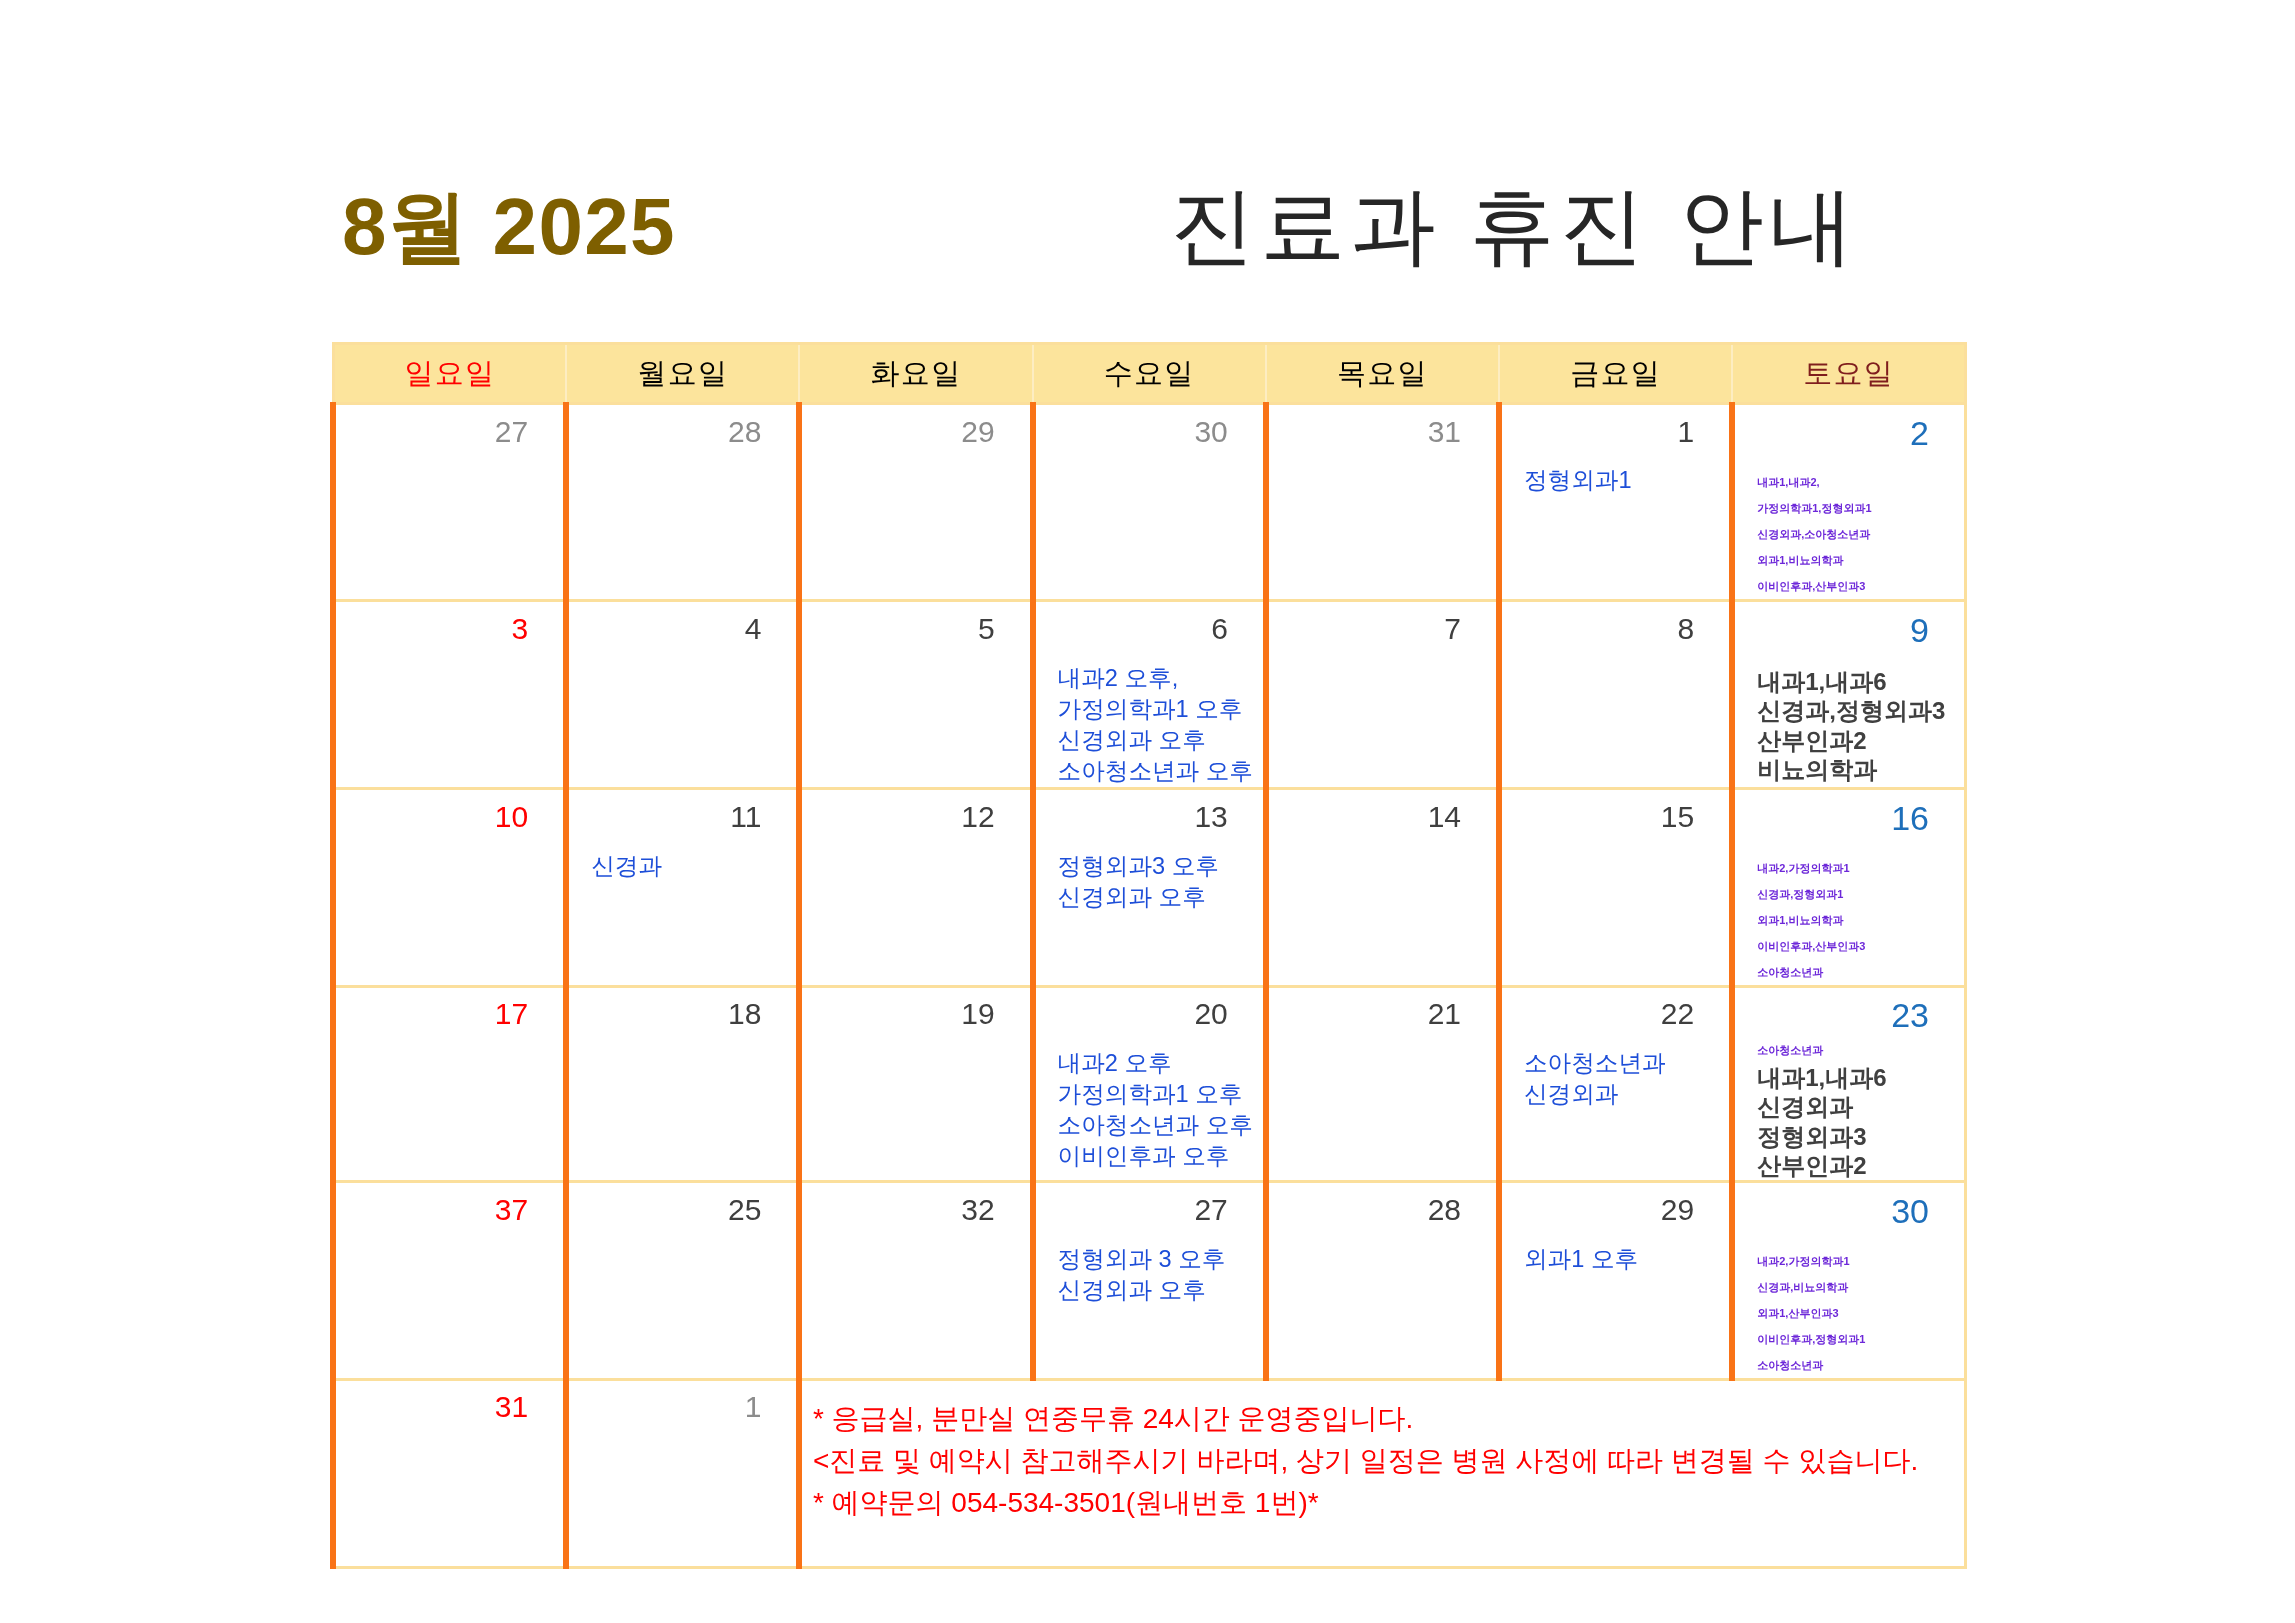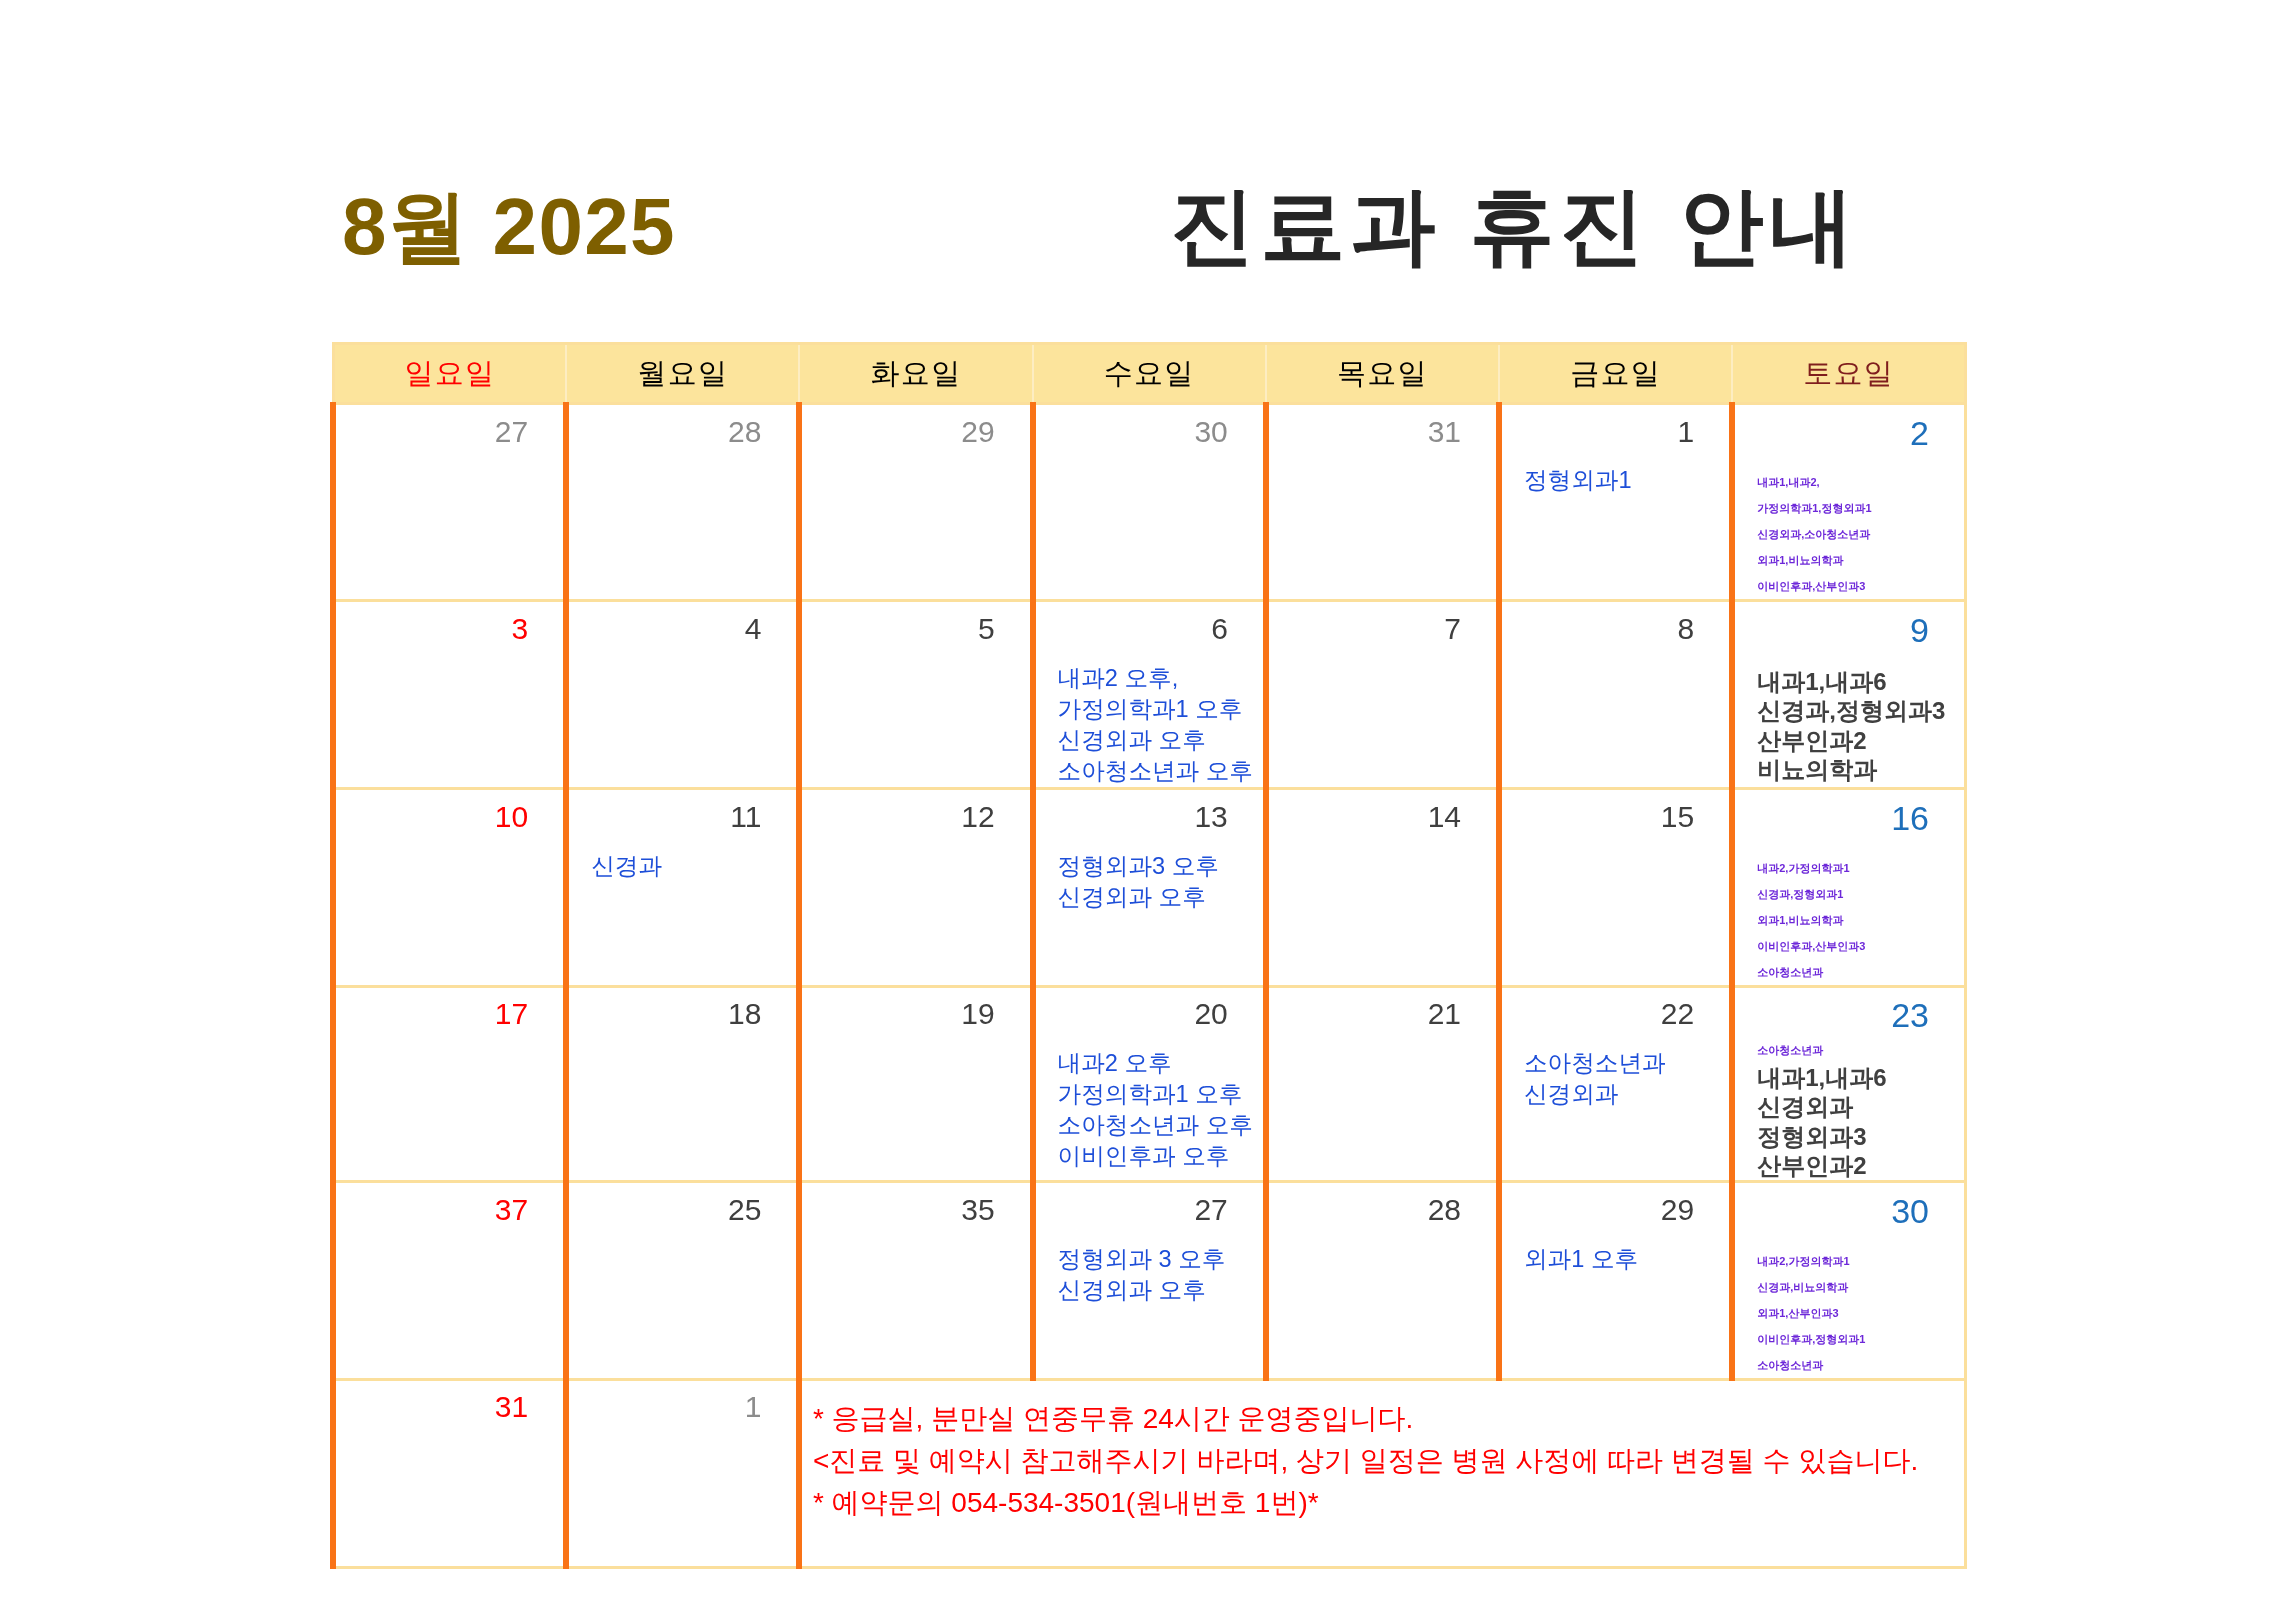--- a/index.html
+++ b/index.html
@@ -9,21 +9,21 @@
     font-family:"Liberation Sans","DejaVu Sans",sans-serif;
   }
   
   .title-month{
     position:absolute;left:342px;top:174px;
     font-size:80px;font-weight:700;color:#7E5F00;letter-spacing:1.3px;
     white-space:nowrap;
   }
   .title-notice{
     position:absolute;left:1170px;top:169px;
-    font-size:85px;font-weight:700;color:#262626;letter-spacing:5.2px;
+    font-size:85px;font-weight:400;color:#262626;letter-spacing:5.2px;
     white-space:nowrap;
   }
   
   table.calendar{
     position:absolute;left:330px;top:342px;width:1637px;
     border-collapse:collapse;table-layout:fixed;
     border:3.3px solid #FBDF9C;
   }
   table.calendar th{
     height:55px;background:#FCE49C;
@@ -221,21 +221,21 @@
         </td>
       </tr>
       <tr>
         <td>
           <div class="date-num d-red">37</div>
         </td>
         <td>
           <div class="date-num d-black">25</div>
         </td>
         <td>
-          <div class="date-num d-black">35</div>
+          <div class="date-num d-black">32</div>
         </td>
         <td>
           <div class="date-num d-black">27</div>
           <div class="entries">
             <div class="e-black">정형외과 3 오후</div>
             <div class="e-black">신경외과 오후</div>
           </div>
         </td>
         <td>
           <div class="date-num d-black">28</div>

